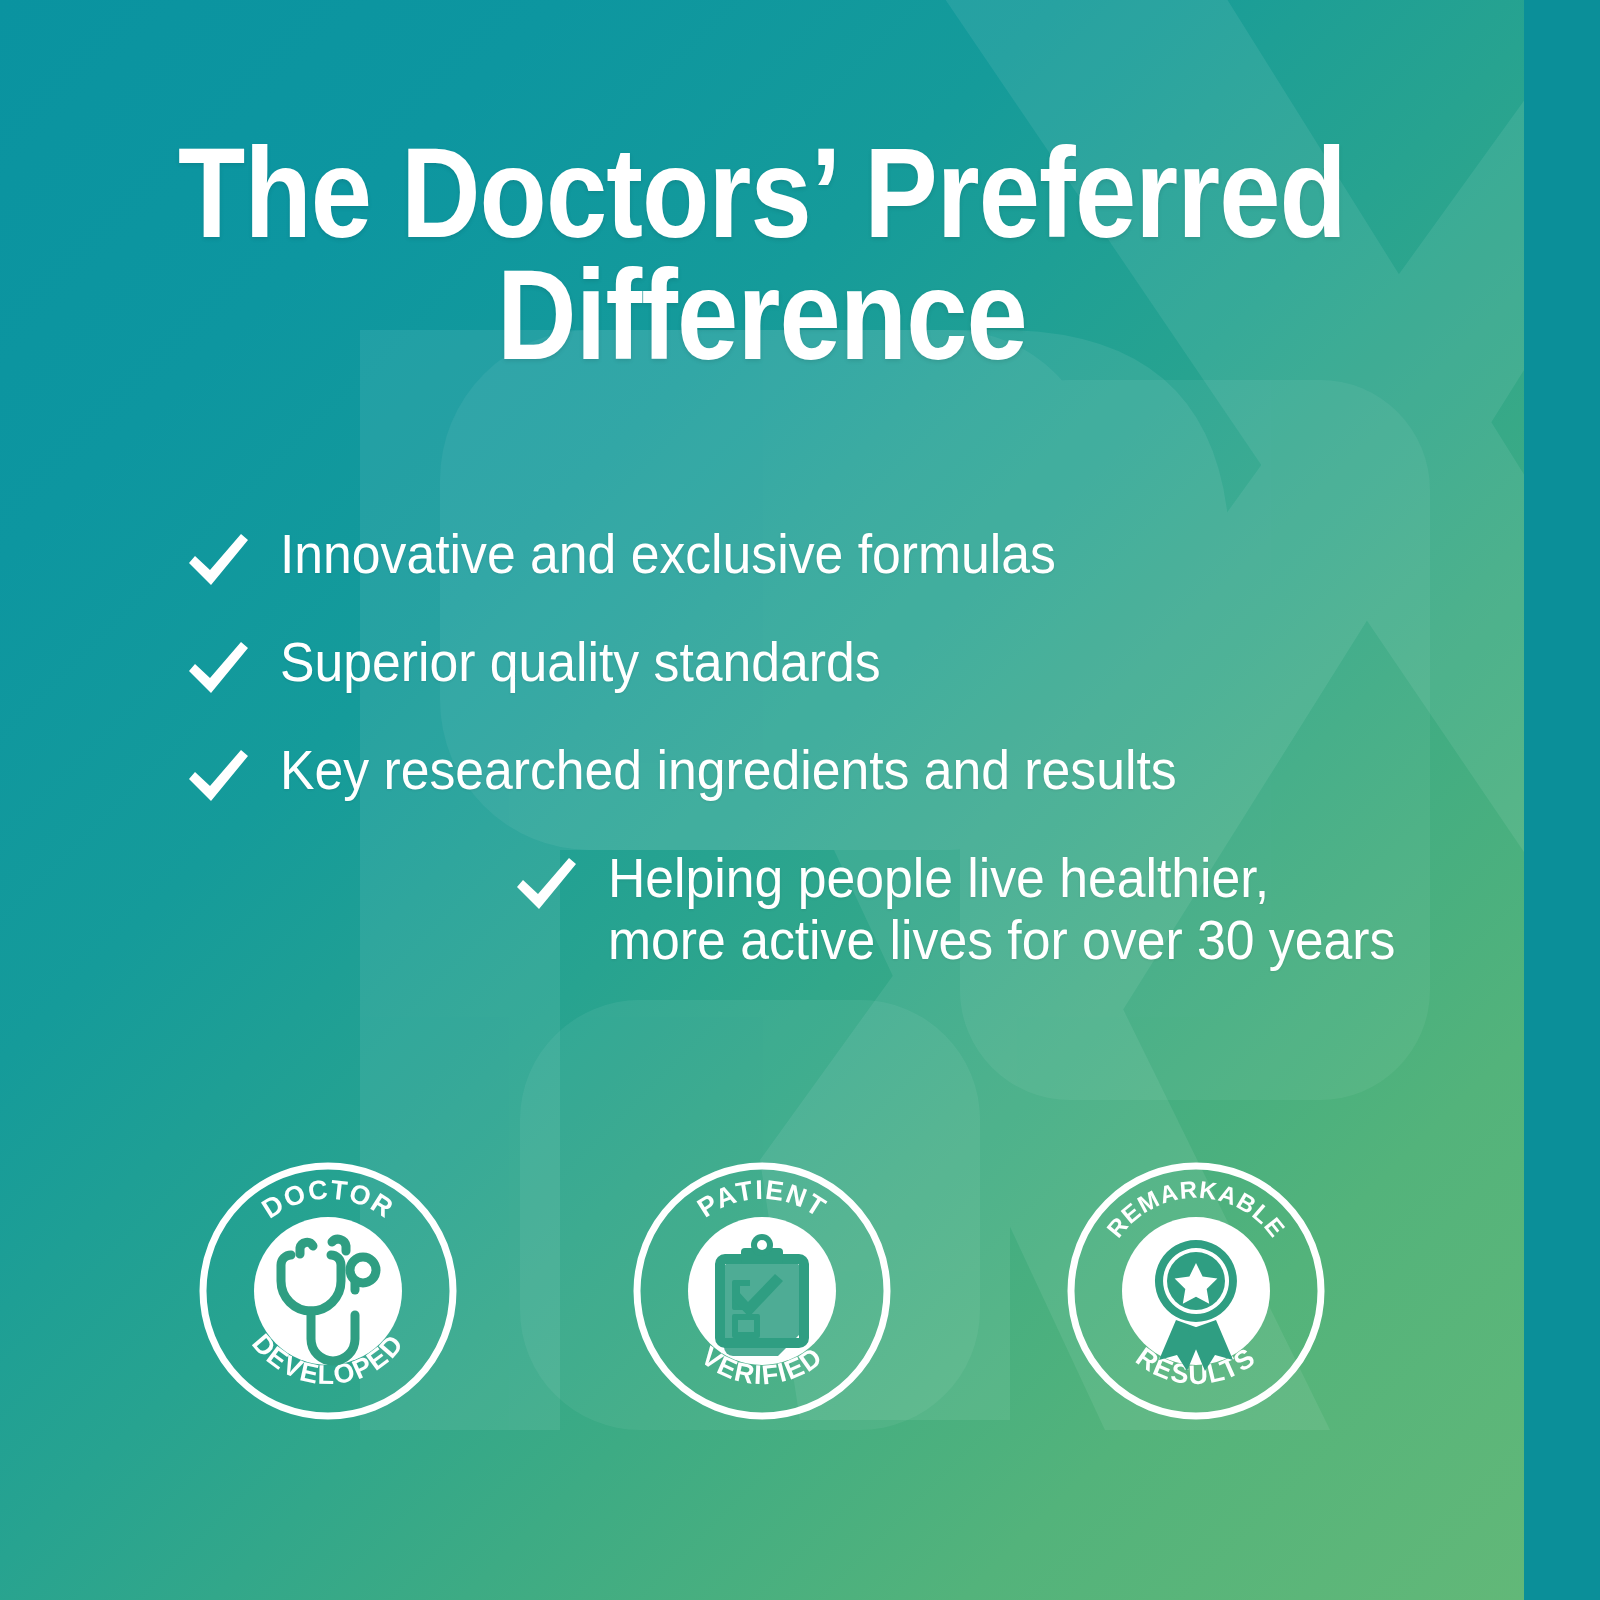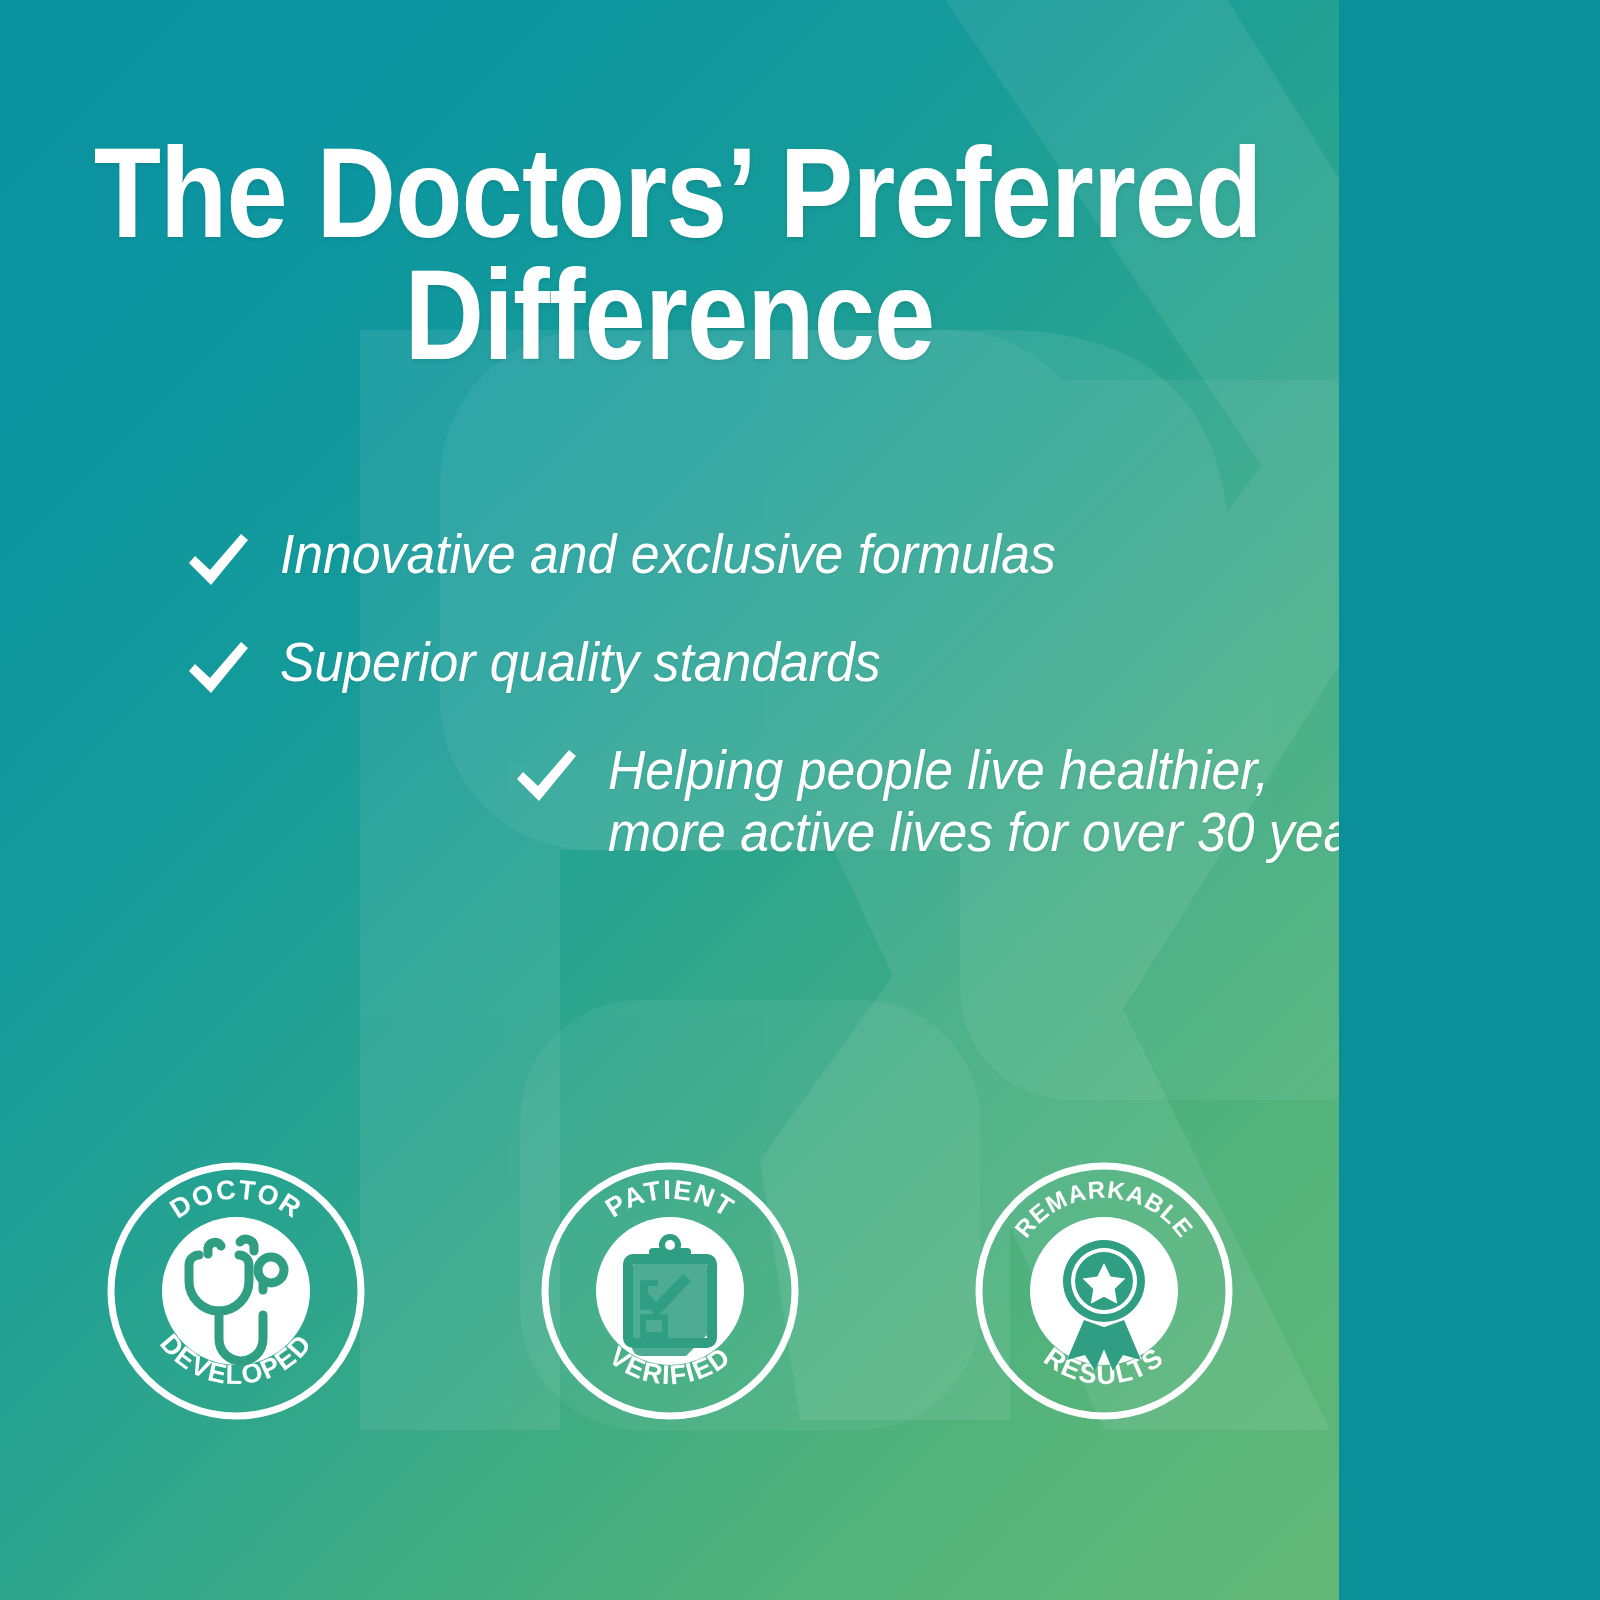--- a/index.html
+++ b/index.html
@@ -5,21 +5,21 @@
   * { margin:0; padding:0; box-sizing:border-box; }
   html,body{ background:#0b8f99; }
   body{
     width:1600px; height:1600px;
     font-family:"Liberation Sans", sans-serif;
     overflow:hidden;
   }
 
   #poster{
     position:relative;
-    width:1339px; height:1600px;
+    width:1524px; height:1600px;
     overflow:hidden;
     background:linear-gradient(135deg,
         #0a93a0 0%,
         #0d96a0 18%,
         #159b9a 34%,
         #27a390 50%,
         #3dab84 66%,
         #53b37b 82%,
         #62b878 100%);
   }
@@ -121,40 +121,48 @@
         <rect x="520" y="1000" width="460" height="430" rx="120" ry="120"></rect>
       </g>
     </svg>
   </div>
 
   <h1 class="title">
     <span class="l1">The Doctors’ Preferred</span>
     <span class="l2">Difference</span>
   </h1>
 
-  <ul class="bullets" style="list-style:none;font-style:italic;">
+  <ul class="bullets" style="list-style:none;">
 
     <li class="bullet">
       <span class="check">
         <svg viewBox="0 0 64 62" xmlns="http://www.w3.org/2000/svg">
           <path d="M3 33 L9 26 L24 40 L55 4 L62 10 L25 55 Z" fill="#ffffff"></path>
         </svg>
       </span>
       <span class="btext">Innovative and exclusive formulas</span>
     </li>
 
     <li class="bullet">
       <span class="check">
         <svg viewBox="0 0 64 62" xmlns="http://www.w3.org/2000/svg">
           <path d="M3 33 L9 26 L24 40 L55 4 L62 10 L25 55 Z" fill="#ffffff"></path>
         </svg>
       </span>
       <span class="btext">Superior quality standards</span>
     </li>
 
+    <li class="bullet">
+      <span class="check">
+        <svg viewBox="0 0 64 62" xmlns="http://www.w3.org/2000/svg">
+          <path d="M3 33 L9 26 L24 40 L55 4 L62 10 L25 55 Z" fill="#ffffff"></path>
+        </svg>
+      </span>
+      <span class="btext">Key researched ingredients and results</span>
+    </li>
 
     <li class="bullet">
       <span class="check">
         <svg viewBox="0 0 64 62" xmlns="http://www.w3.org/2000/svg">
           <path d="M3 33 L9 26 L24 40 L55 4 L62 10 L25 55 Z" fill="#ffffff"></path>
         </svg>
       </span>
       <span class="btext">Helping people live healthier,
 more active lives for over 30 years</span>
     </li>

